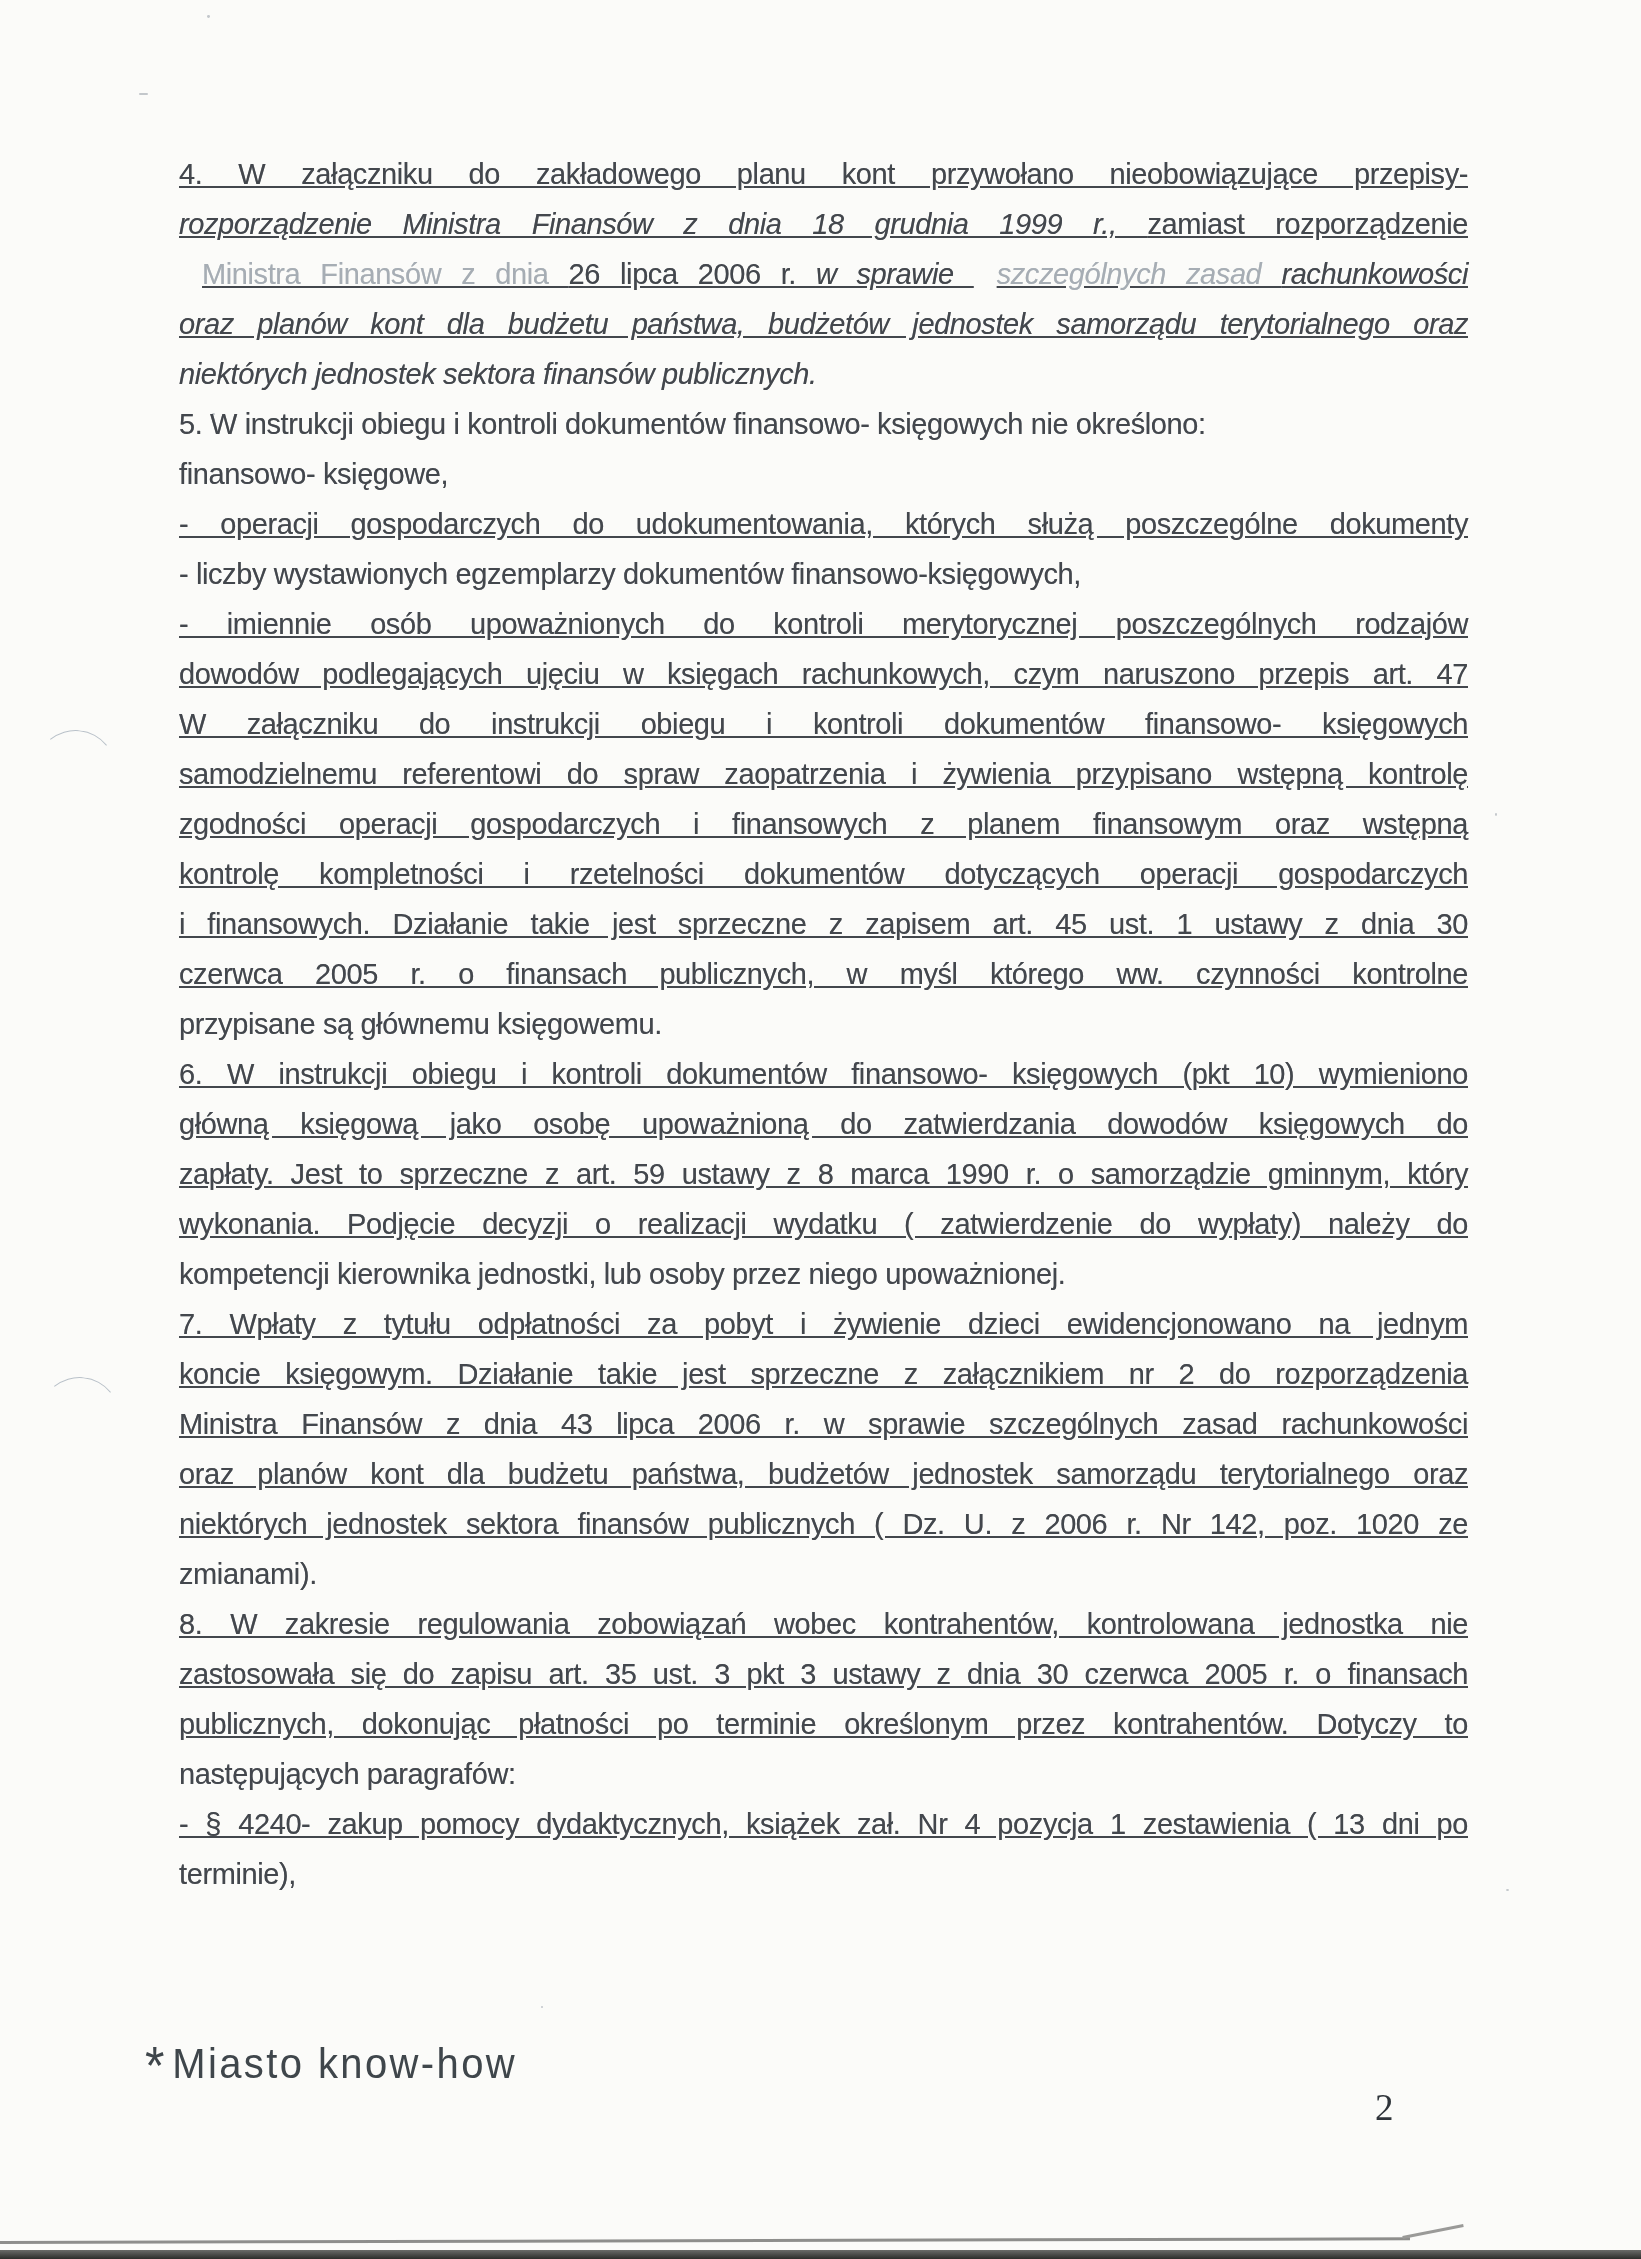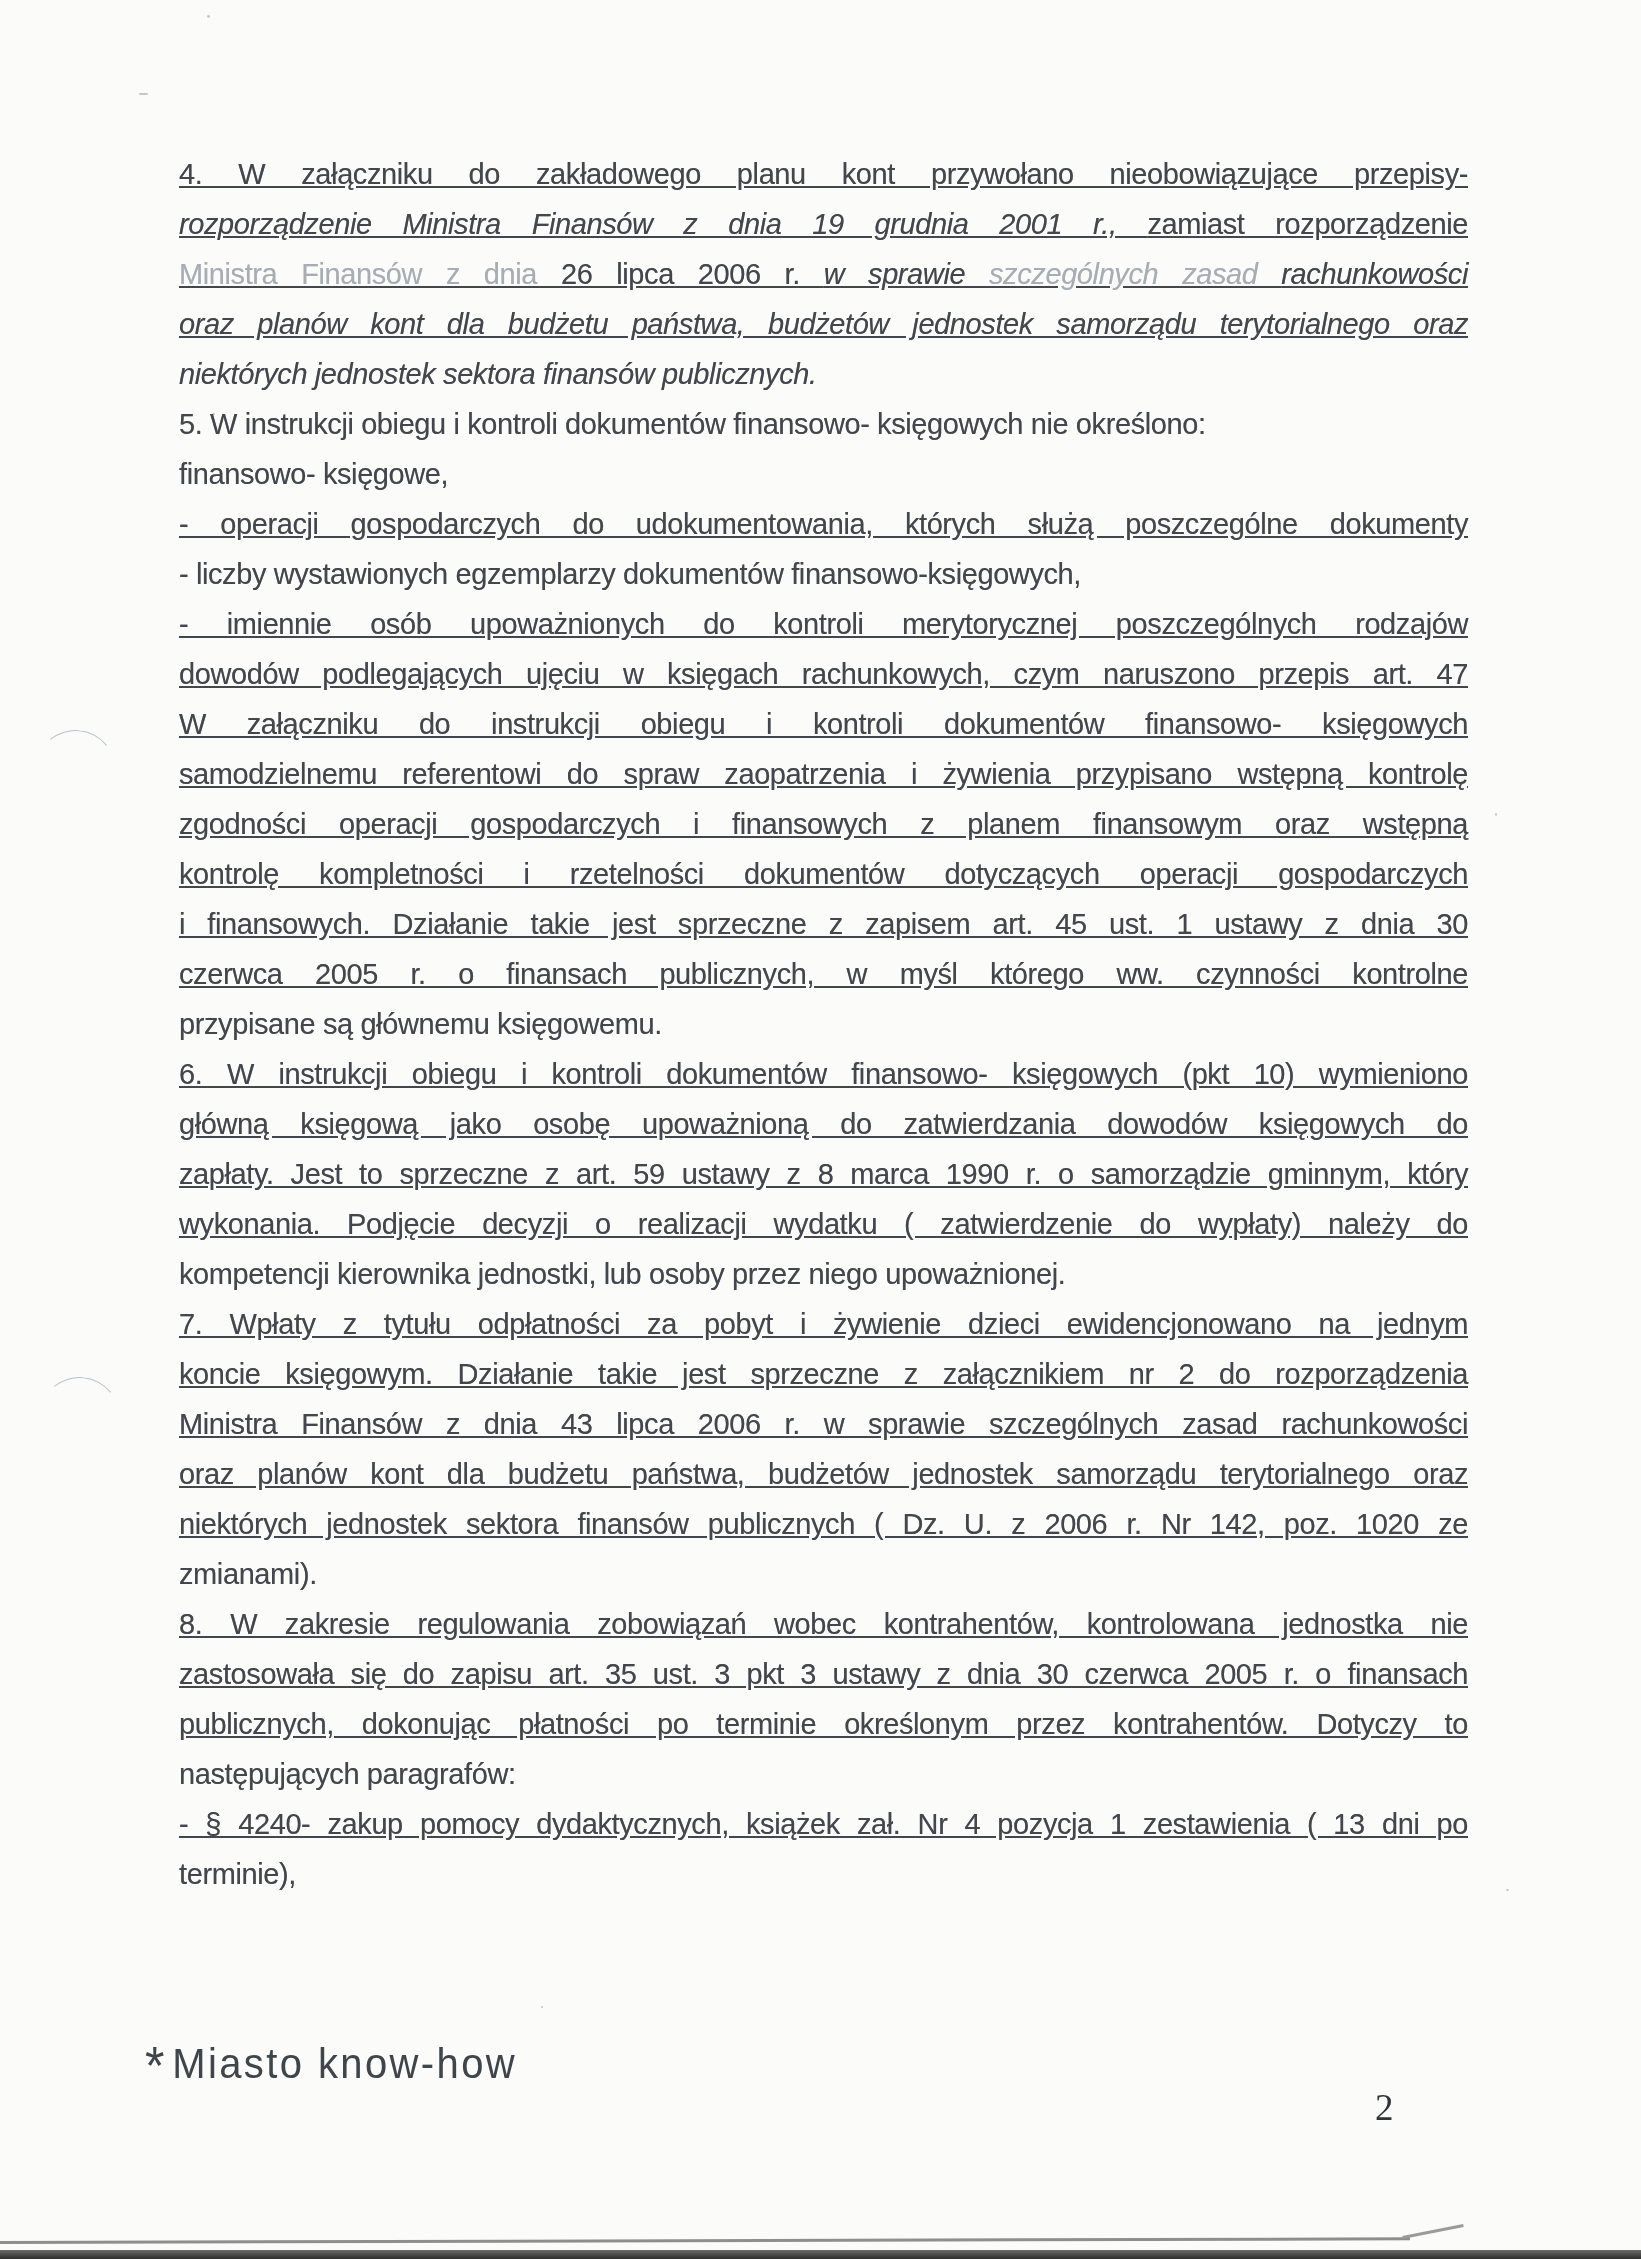--- a/index.html
+++ b/index.html
@@ -15,21 +15,21 @@
     text-shadow:0 0 0.5px rgba(62,66,72,.55);
   }
   .line{
     line-height:50px;
     text-align:justify;
     text-align-last:left;
     white-space:normal;
   }
   .line.just{text-align-last:justify;text-decoration:underline;}
   .it{font-style:italic;}
-  .fd{color:#a6adb4;text-shadow:0 0 0.5px rgba(166,173,180,.5);}
+  .fd{color:#a6adb4;text-shadow:0 0 0.5px rgba(166,173,180,.5);margin-left:23px;}
   
   .logo{
     position:absolute;left:145px;top:2035px;
     font-size:40px;font-weight:300;color:#3f464b;
     letter-spacing:2.4px;transform:scaleY(1.06);transform-origin:left top;
   }
   .logo .star{
     font-size:50px;font-weight:200;vertical-align:-5.8px;margin-right:7.7px;letter-spacing:0;
   }
   .pagenum{
@@ -71,21 +71,21 @@
 <div class="arc arc2"></div>
 <div class="speck s1"></div>
 <div class="speck s2"></div>
 <div class="speck s3"></div>
 <div class="speck s4"></div>
 <div class="speck s5"></div>
 <div class="speck s6"></div>
 
 <div class="doc">
     <div class="line just"><span>4. W załączniku do zakładowego planu kont przywołano nieobowiązujące przepisy-</span></div>
-    <div class="line just"><span class="it">rozporządzenie Ministra Finansów z dnia 19 grudnia 2001 r., </span><span>zamiast rozporządzenie</span></div>
+    <div class="line just"><span class="it">rozporządzenie Ministra Finansów z dnia 18 grudnia 1999 r., </span><span>zamiast rozporządzenie</span></div>
     <div class="line just"><span class="fd">Ministra Finansów z dnia </span><span>26 lipca 2006 r. </span><span class="it">w sprawie </span><span class="it fd">szczególnych zasad </span><span class="it">rachunkowości</span></div>
     <div class="line just"><span class="it">oraz planów kont dla budżetu państwa, budżetów jednostek samorządu terytorialnego oraz</span></div>
     <div class="line"><span class="it">niektórych jednostek sektora finansów publicznych.</span></div>
     <div class="line"><span>5. W instrukcji obiegu i kontroli dokumentów finansowo- księgowych nie określono:</span></div>
     <div class="line"><span>finansowo- księgowe,</span></div>
     <div class="line just"><span>- operacji gospodarczych do udokumentowania, których służą poszczególne dokumenty</span></div>
     <div class="line"><span>- liczby wystawionych egzemplarzy dokumentów finansowo-księgowych,</span></div>
     <div class="line just"><span>- imiennie osób upoważnionych do kontroli merytorycznej poszczególnych rodzajów</span></div>
     <div class="line just"><span>dowodów podlegających ujęciu w księgach rachunkowych, czym naruszono przepis art. 47</span></div>
     <div class="line just"><span>W załączniku do instrukcji obiegu i kontroli dokumentów finansowo- księgowych</span></div>

